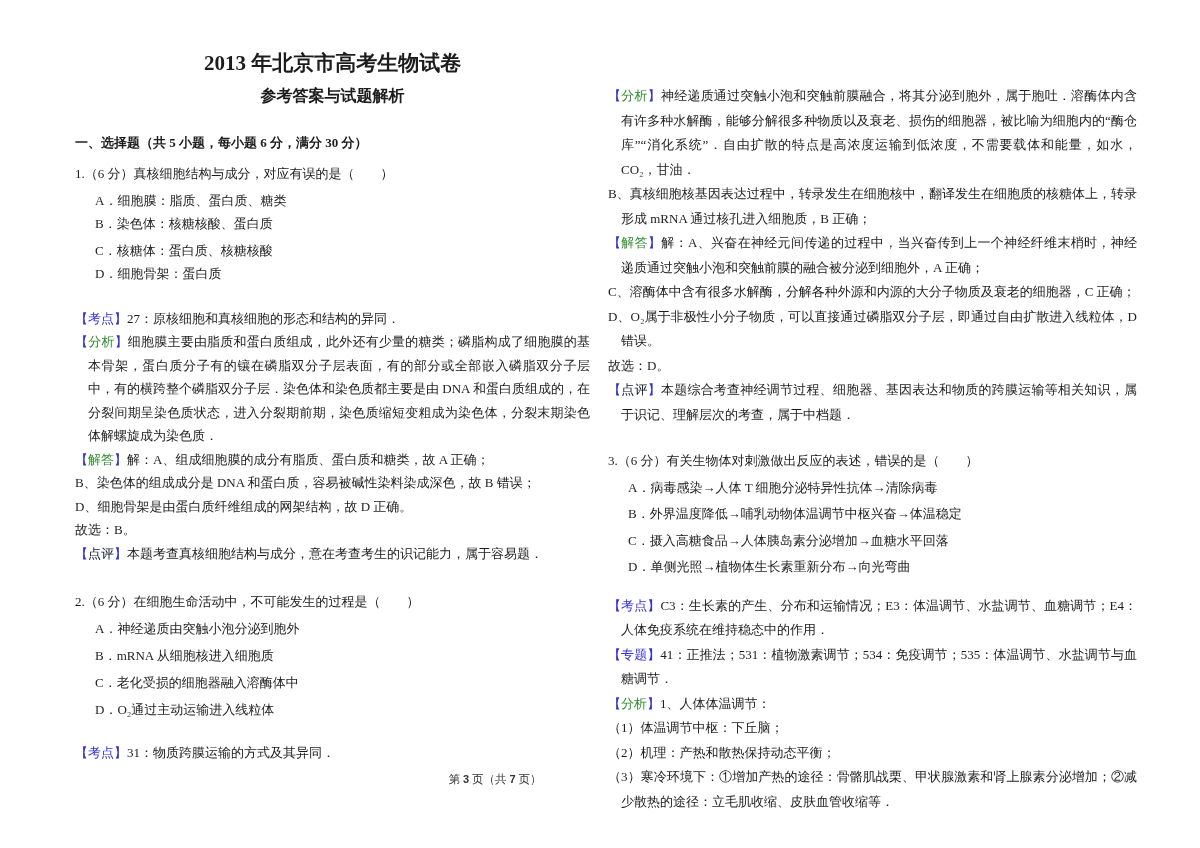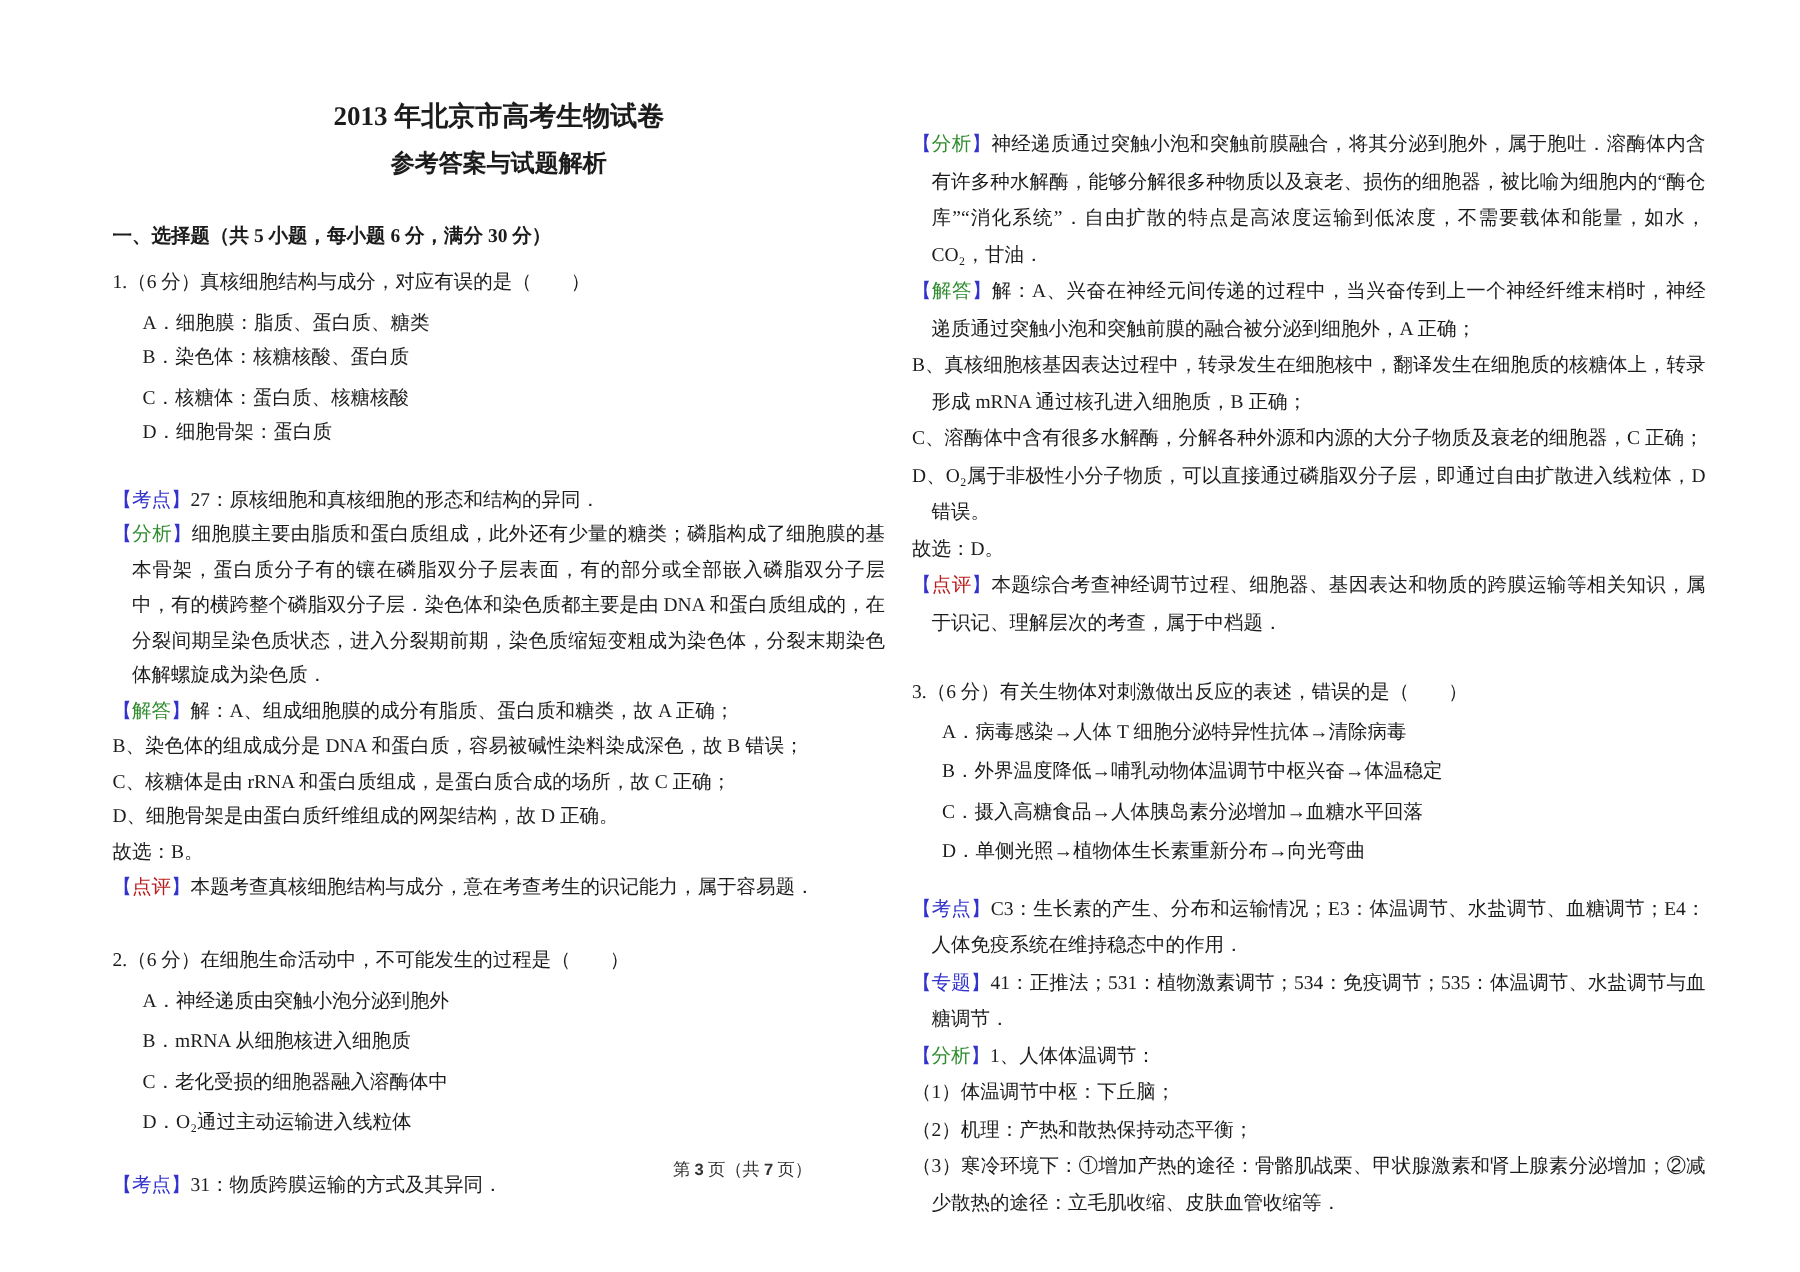--- a/index.html
+++ b/index.html
@@ -4,33 +4,33 @@
 <style>
   html,body{margin:0;padding:0;}
   body{
     width:1200px;height:848px;background:#ffffff;position:relative;overflow:hidden;
     font-family:"Liberation Serif","DejaVu Serif",serif;
     color:#1c1c1c;font-size:13px;
   }
   .col{position:absolute;top:0;}
   .col-left{left:75px;width:515px;line-height:23.5px;}
   .col-right{left:608px;width:529px;top:84px;line-height:24.5px;}
-  .doc-title{margin:0;padding-top:62px;text-align:center;font-size:18px;font-weight:bold;line-height:30px;}
+  .doc-title{margin:0;padding-top:48px;text-align:center;font-size:21px;font-weight:bold;line-height:30px;}
   .doc-subtitle{margin-top:10px;text-align:center;font-size:16px;font-weight:bold;line-height:16px;}
   .section-heading{margin:28px 0 0 0;font-size:13px;font-weight:bold;line-height:21px;}
   .stem{margin:0;}
   .para{margin:0;text-align:justify;text-justify:inter-ideograph;}
   .hang{padding-left:13px;text-indent:-13px;}
   .optrow{display:flex;padding-left:20px;margin-top:3px;flex-direction:column;}
   .opt-first{width:201px;flex:0 0 auto;}
   .opt-line{padding-left:20px;margin-top:3.5px;}
   .br{color:#3333cc;}
   .lab-blue{color:#3333cc;}
   .lab-green{color:#2e8b2e;}
-  .lab-red{color:#b91c1c;}
+  .lab-red{color:#0f172a;}
   .footer{position:absolute;left:0;top:772px;width:990px;text-align:center;font-size:11.5px;color:#333;}
   .footer b{font-family:"Liberation Sans","DejaVu Sans",sans-serif;font-size:11px;}
 </style>
 </head>
 <body>
 
 <div class="col col-left">
 
   <h1 class="doc-title">2013 年北京市高考生物试卷</h1>
   <div class="doc-subtitle">参考答案与试题解析</div>
@@ -46,42 +46,41 @@
     <span class="opt-first">C．核糖体：蛋白质、核糖核酸</span>
     <span>D．细胞骨架：蛋白质</span>
   </div>
 
   <p class="para hang" style="margin-top:21px;"><span class="br">【</span><span class="lab-blue">考点</span><span class="br">】</span><span>27：原核细胞和真核细胞的形态和结构的异同．</span></p>
 
   <p class="para hang"><span class="br">【</span><span class="lab-green">分析</span><span class="br">】</span><span>细胞膜主要由脂质和蛋白质组成，此外还有少量的糖类；磷脂构成了细胞膜的基本骨架，蛋白质分子有的镶在磷脂双分子层表面，有的部分或全部嵌入磷脂双分子层中，有的横跨整个磷脂双分子层．染色体和染色质都主要是由 DNA 和蛋白质组成的，在分裂间期呈染色质状态，进入分裂期前期，染色质缩短变粗成为染色体，分裂末期染色体解螺旋成为染色质．</span></p>
 
   <p class="para hang"><span class="br">【</span><span class="lab-green">解答</span><span class="br">】</span><span>解：A、组成细胞膜的成分有脂质、蛋白质和糖类，故 A 正确；</span></p>
   <p class="para">B、染色体的组成成分是 DNA 和蛋白质，容易被碱性染料染成深色，故 B 错误；</p>
-  <p class="para">C、核糖体是由 rRNA 和蛋白质组成，是蛋白质合成的场所，故 C 正确；</p>
   <p class="para">D、细胞骨架是由蛋白质纤维组成的网架结构，故 D 正确。</p>
   <p class="para">故选：B。</p>
 
   <p class="para hang"><span class="br">【</span><span class="lab-red">点评</span><span class="br">】</span><span>本题考查真核细胞结构与成分，意在考查考生的识记能力，属于容易题．</span></p>
 
   <p class="stem" style="margin-top:25px;">2.（6 分）在细胞生命活动中，不可能发生的过程是（　　）</p>
   <div class="opt-line">A．神经递质由突触小泡分泌到胞外</div>
   <div class="opt-line">B．mRNA 从细胞核进入细胞质</div>
   <div class="opt-line">C．老化受损的细胞器融入溶酶体中</div>
   <div class="opt-line">D．O₂通过主动运输进入线粒体</div>
 
   <p class="para hang" style="margin-top:19px;"><span class="br">【</span><span class="lab-blue">考点</span><span class="br">】</span><span>31：物质跨膜运输的方式及其异同．</span></p>
 
 </div>
 
 <div class="col col-right">
 
   <p class="para hang"><span class="br">【</span><span class="lab-green">分析</span><span class="br">】</span><span>神经递质通过突触小泡和突触前膜融合，将其分泌到胞外，属于胞吐．溶酶体内含有许多种水解酶，能够分解很多种物质以及衰老、损伤的细胞器，被比喻为细胞内的“酶仓库”“消化系统”．自由扩散的特点是高浓度运输到低浓度，不需要载体和能量，如水，CO₂，甘油．</span></p>
 
+  <p class="para hang">B、真核细胞核基因表达过程中，转录发生在细胞核中，翻译发生在细胞质的核糖体上，转录形成 mRNA 通过核孔进入细胞质，B 正确；</p>
   <p class="para hang"><span class="br">【</span><span class="lab-green">解答</span><span class="br">】</span><span>解：A、兴奋在神经元间传递的过程中，当兴奋传到上一个神经纤维末梢时，神经递质通过突触小泡和突触前膜的融合被分泌到细胞外，A 正确；</span></p>
-  <p class="para hang">B、真核细胞核基因表达过程中，转录发生在细胞核中，翻译发生在细胞质的核糖体上，转录形成 mRNA 通过核孔进入细胞质，B 正确；</p>
   <p class="para hang">C、溶酶体中含有很多水解酶，分解各种外源和内源的大分子物质及衰老的细胞器，C 正确；</p>
   <p class="para hang">D、O₂属于非极性小分子物质，可以直接通过磷脂双分子层，即通过自由扩散进入线粒体，D 错误。</p>
   <p class="para">故选：D。</p>
 
   <p class="para hang"><span class="br">【</span><span class="lab-red">点评</span><span class="br">】</span><span>本题综合考查神经调节过程、细胞器、基因表达和物质的跨膜运输等相关知识，属于识记、理解层次的考查，属于中档题．</span></p>
 
   <p class="stem" style="margin-top:22px;">3.（6 分）有关生物体对刺激做出反应的表述，错误的是（　　）</p>
   <div class="opt-line" style="margin-top:2px;">A．病毒感染→人体 T 细胞分泌特异性抗体→清除病毒</div>
   <div class="opt-line" style="margin-top:2px;">B．外界温度降低→哺乳动物体温调节中枢兴奋→体温稳定</div>
   <div class="opt-line" style="margin-top:2px;">C．摄入高糖食品→人体胰岛素分泌增加→血糖水平回落</div>

